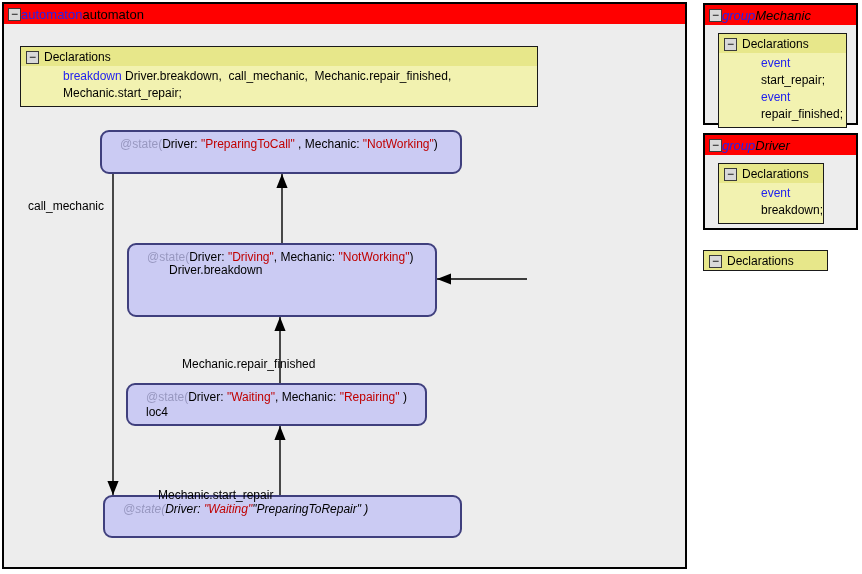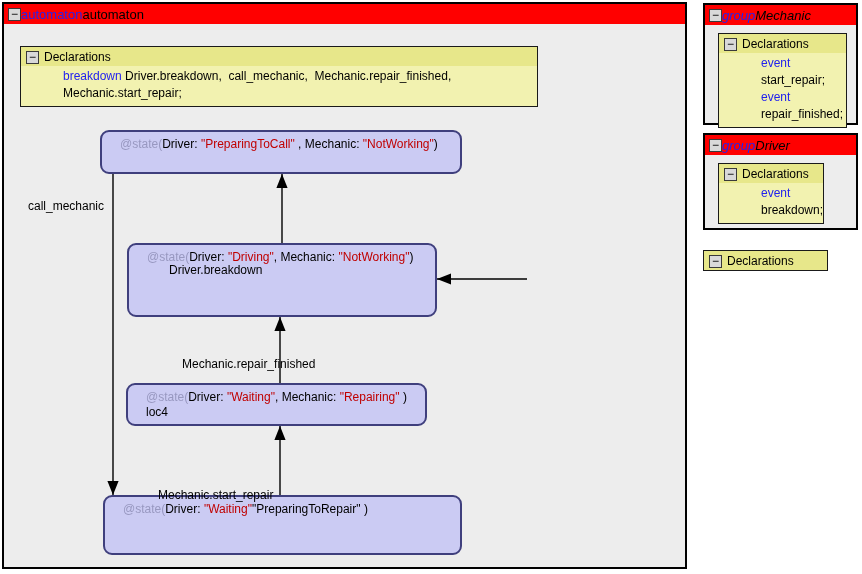--- a/index.html
+++ b/index.html
@@ -80,21 +80,21 @@
     <div class="state" style="left:123px; top:239px; width:310px; height:74px;">
       <div><span class="skw">@state(</span><span>Driver: </span><span class="sval">"Driving"</span><span>, Mechanic: </span><span class="sval">"NotWorking"</span><span>)</span></div>
       <div class="blank"></div>
     </div>
 
     <div class="state" style="left:122px; top:379px; width:301px; height:43px;">
       <div><span class="skw">@state(</span><span>Driver: </span><span class="sval">"Waiting"</span><span>, Mechanic: </span><span class="sval">"Repairing"</span><span> )</span></div>
       <div>loc4</div>
     </div>
 
-    <div class="state" style="left:99px; top:491px; width:359px; height:60px;">
+    <div class="state" style="left:99px; top:491px; width:359px; height:43px;font-style:italic;">
       <div><span class="skw">@state(</span><span>Driver: </span><span class="sval">"Waiting"</span><span>"PreparingToRepair"</span><span> )</span></div>
     </div>
 
     <div class="edge-label" style="left:24px; top:195px;">call_mechanic</div>
     <div class="edge-label" style="left:165px; top:211px;margin-top:48px;">Driver.breakdown</div>
     <div class="edge-label" style="left:133px; top:353px;margin-left:45px;">Mechanic.repair_finished</div>
     <div class="edge-label" style="left:154px; top:460px;margin-top:24px;">Mechanic.start_repair</div>
   </div>
 
   <div class="panel" style="left:703px; top:3px; width:155px; height:122px;">

